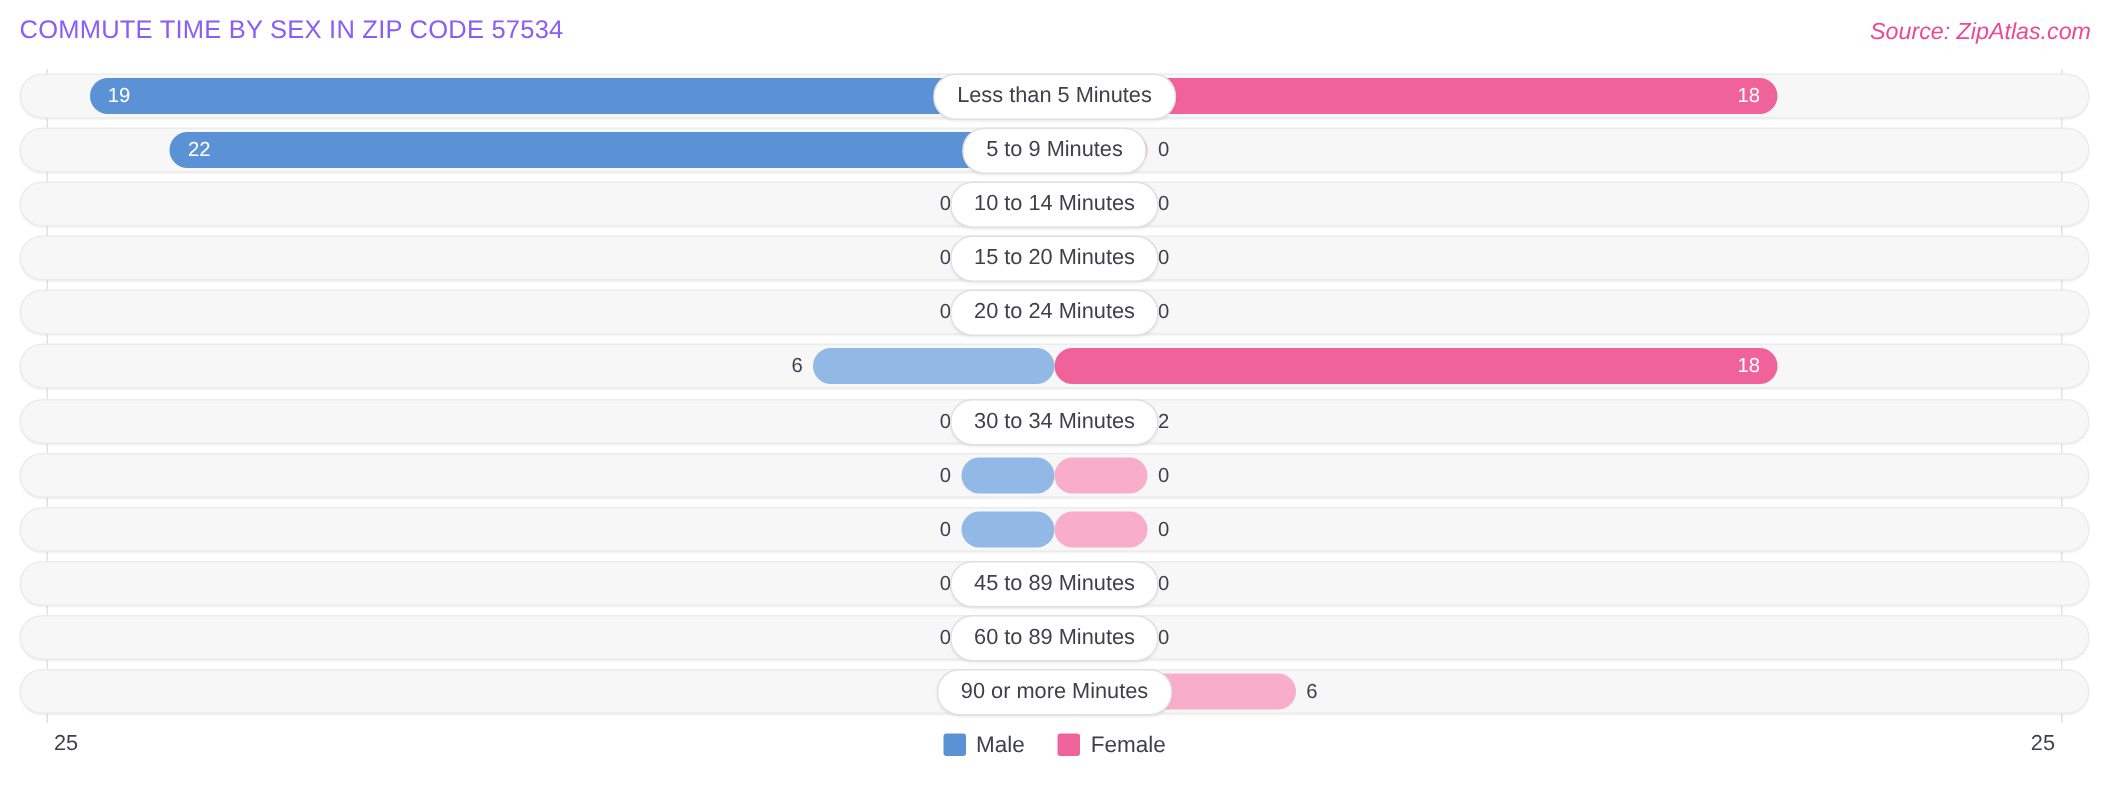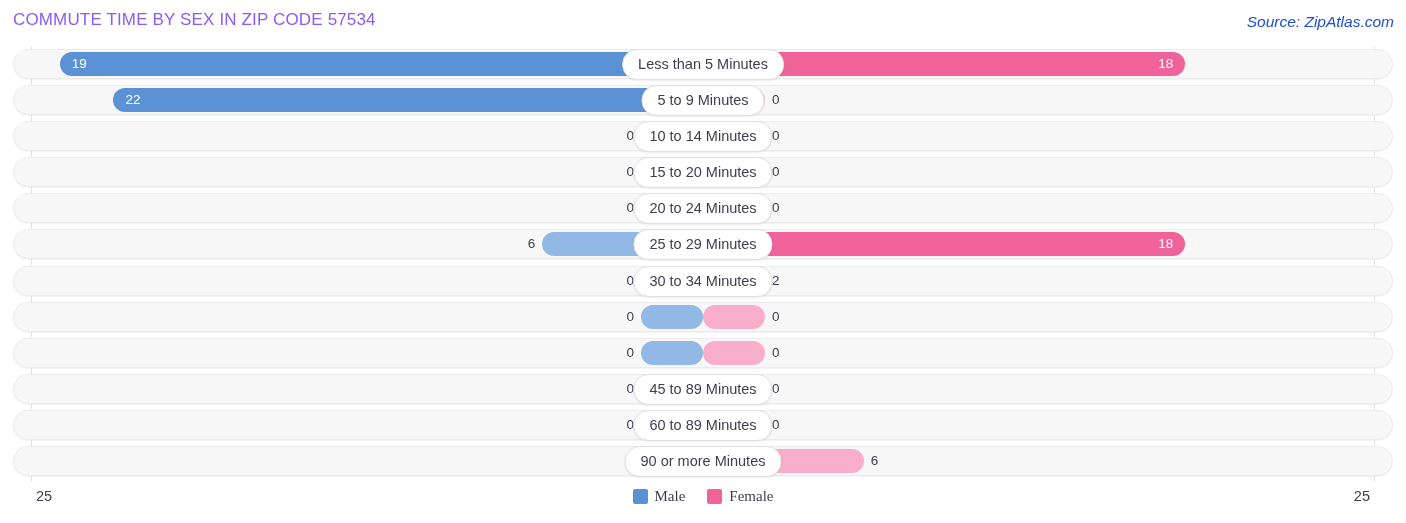--- a/index.html
+++ b/index.html
@@ -39,21 +39,21 @@
     letter-spacing: 0.15px;
     color: #8b5cf6;
     white-space: nowrap;
   }
   .source-note {
     position: absolute;
     right: 12px;
     top: 13px;
     font-size: 15.5px;
     font-style: italic;
-    color: #1d4ed8;
+    color: #ec4899;
     white-space: nowrap;
   }
 
   
   .plot {
     position: absolute;
     left: 0;
     top: 46px;
     width: 1406px;
     height: 436px;
@@ -188,21 +188,20 @@
     top: 6px;
     display: flex;
     justify-content: center;
     align-items: center;
     gap: 22px;
   }
   .legend-item {
     display: flex;
     align-items: center;
     gap: 7px;
-    font-family: Liberation Serif, serif;
   }
   .legend-swatch {
     width: 15px;
     height: 15px;
     border-radius: 2px;
     display: inline-block;
   }
   .legend-swatch.male   { background: #5b92d6; }
   .legend-swatch.female { background: #f0629a; }
   .legend-label {
@@ -291,21 +290,20 @@
           <div class="track"></div>
           <div class="bar-wrap male">
             <span class="val-out male" style="right: 167.8px;">6</span>
             <div class="bar male low" style="width: 160.8px;"></div>
           </div>
           <div class="bar-wrap female">
             <div class="bar female" style="width: 482.4px;">
               <span class="val-in female">18</span>
             </div>
           </div>
-          <div class="cat-pill">25 to 29 Minutes</div>
         </div>
         <div class="row">
           <div class="track"></div>
           <div class="bar-wrap male">
             <span class="val-out male" style="right: 69px;">0</span>
             <div class="bar male low" style="width: 62px;"></div>
           </div>
           <div class="bar-wrap female">
             <span class="val-out female" style="left: 69px;">2</span>
             <div class="bar female low" style="width: 62px;"></div>

